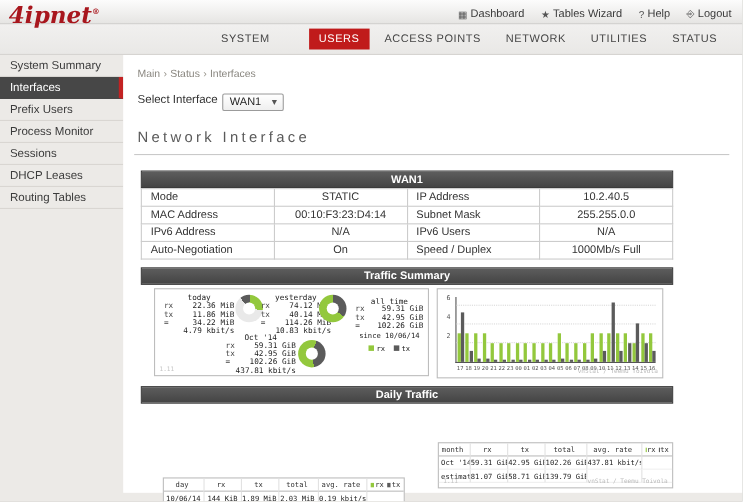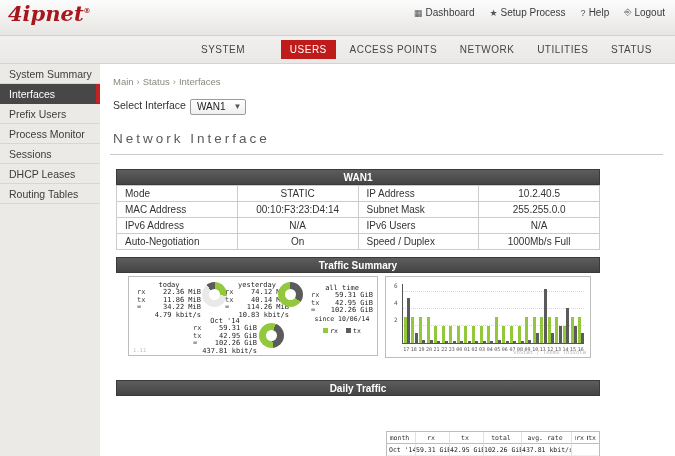--- a/index.html
+++ b/index.html
@@ -1,39 +1,39 @@
 <!DOCTYPE html>
 <html><head>
 <meta charset="utf-8">
 <style>
   * { margin:0; padding:0; box-sizing:border-box; }
   html,body { background:#d8d6d3; }
   .page { width:675px; height:456px; overflow:hidden; position:relative;
           background:#eceae7; font-family:"Liberation Sans", sans-serif; }
 
   
-  .topbar { height:36px; background:linear-gradient(#fcfcfc,#e6e5e3);
+  .topbar { height:22px; background:linear-gradient(#fcfcfc,#e6e5e3);
             border-bottom:1px solid #d2d1cf; position:relative; }
   .logo { position:absolute; left:8px; top:1px; font-family:"DejaVu Serif", serif;
           font-style:italic; font-weight:bold; font-size:21px; color:#a8161d; }
   .logo sup { font-size:7px; font-style:normal; }
   .toplinks { position:absolute; right:10px; top:7px; display:flex; gap:15px; }
   .toplink { display:flex; align-items:center; gap:3px; font-size:10px; color:#3a3a3a; cursor:pointer; }
   .tl-icon { font-size:9px; color:#555; }
 
   
   .mainnav { height:28px; background:linear-gradient(#f1f0ef,#e9e8e6);
              border-bottom:1px solid #d6d4d1; display:flex; align-items:center;
              justify-content:space-between; padding:0 14px 0 192px; }
   .nav-item { font-size:10px; color:#454545; letter-spacing:.5px; padding:4px 9px; cursor:pointer; }
   .nav-item.active { background:#c01b1b; color:#fff;margin-left:22px; }
 
   
   .bodyrow { display:flex; height:398px; }
-  .sidebar { width:100px; flex:none; }
+  .sidebar { width:112px; flex:none; }
   .side-item { font-size:10.5px; color:#3c3c3c; padding:4px 4px 4px 9px;
                border-bottom:1px solid #d9d6d2; cursor:pointer; height:20px; }
   .side-item.active { background:#474747; color:#fff; border-right:4px solid #c32222; border-bottom-color:#474747; }
 
   .content { flex:1; background:#fff; padding:6px 0 0 10px; position:relative; }
 
   .breadcrumb { font-size:9.5px; color:#8a8780; margin:6px 0 0 3px; }
   .breadcrumb .bc-sep { margin:0 3px; color:#9a978f; }
   .bc-item { cursor:pointer; }
 
@@ -89,21 +89,21 @@
   .hplot { position:absolute; left:16px; top:7px; width:182px; height:60px;
            border-left:1px solid #555; border-bottom:1px solid #555; }
   .hgrid { position:absolute; left:0; width:100%; height:0; border-top:1px dotted #d9d9d9; }
   .ytick { position:absolute; left:-9px; font-size:6px; color:#555; transform:translateY(-3px); }
   .hbar { position:absolute; bottom:0; width:3px; }
   .xtick { position:absolute; bottom:-9px; font-size:5px; color:#555; width:8px; text-align:center; }
   .vn-credit { position:absolute; right:4px; bottom:2px; font-size:5.5px; color:#b9b9b9; }
   .vn-version { position:absolute; left:4px; bottom:2px; font-size:5.5px; color:#c4c4c4; }
 
   
-  .dm-headers { margin-top:22px; display:flex; gap:1px; }
+  .dm-headers { margin-top:7px; display:flex; gap:1px; }
   .dm-headers .bar-header { flex:1; }
   .dm-row { position:relative; height:98px; }
   .vndaily   { position:absolute; left:20px;  top:67px; width:220px; height:58px; }
   .vnmonthly { position:absolute; left:270px; top:35px; width:214px; height:42px; }
 
   .vn-table { display:grid; font-size:6.5px; }
   .vndaily   .vn-table { grid-template-columns:36px 34px 34px 36px 44px 34px; }
   .vnmonthly .vn-table { grid-template-columns:28px 34px 34px 38px 50px 28px; }
   .vn-cell { padding:1.5px 3px 1.5px 0; text-align:right; white-space:nowrap;
              border-bottom:1px solid #efefef; overflow:hidden; }
@@ -122,21 +122,21 @@
     <div class="logo">
       <span>4ipnet</span><sup>®</sup>
     </div>
     <div class="toplinks" id="toplinks">
         <div class="toplink">
           <div class="tl-icon">▦</div>
           <div class="tl-label">Dashboard</div>
         </div>
         <div class="toplink">
           <div class="tl-icon">★</div>
-          <div class="tl-label">Setup Process</div>
+          <div class="tl-label">Tables Wizard</div>
         </div>
         <div class="toplink">
           <div class="tl-icon">?</div>
           <div class="tl-label">Help</div>
         </div>
         <div class="toplink">
           <div class="tl-icon">⎆</div>
           <div class="tl-label">Logout</div>
         </div>
       </div>

